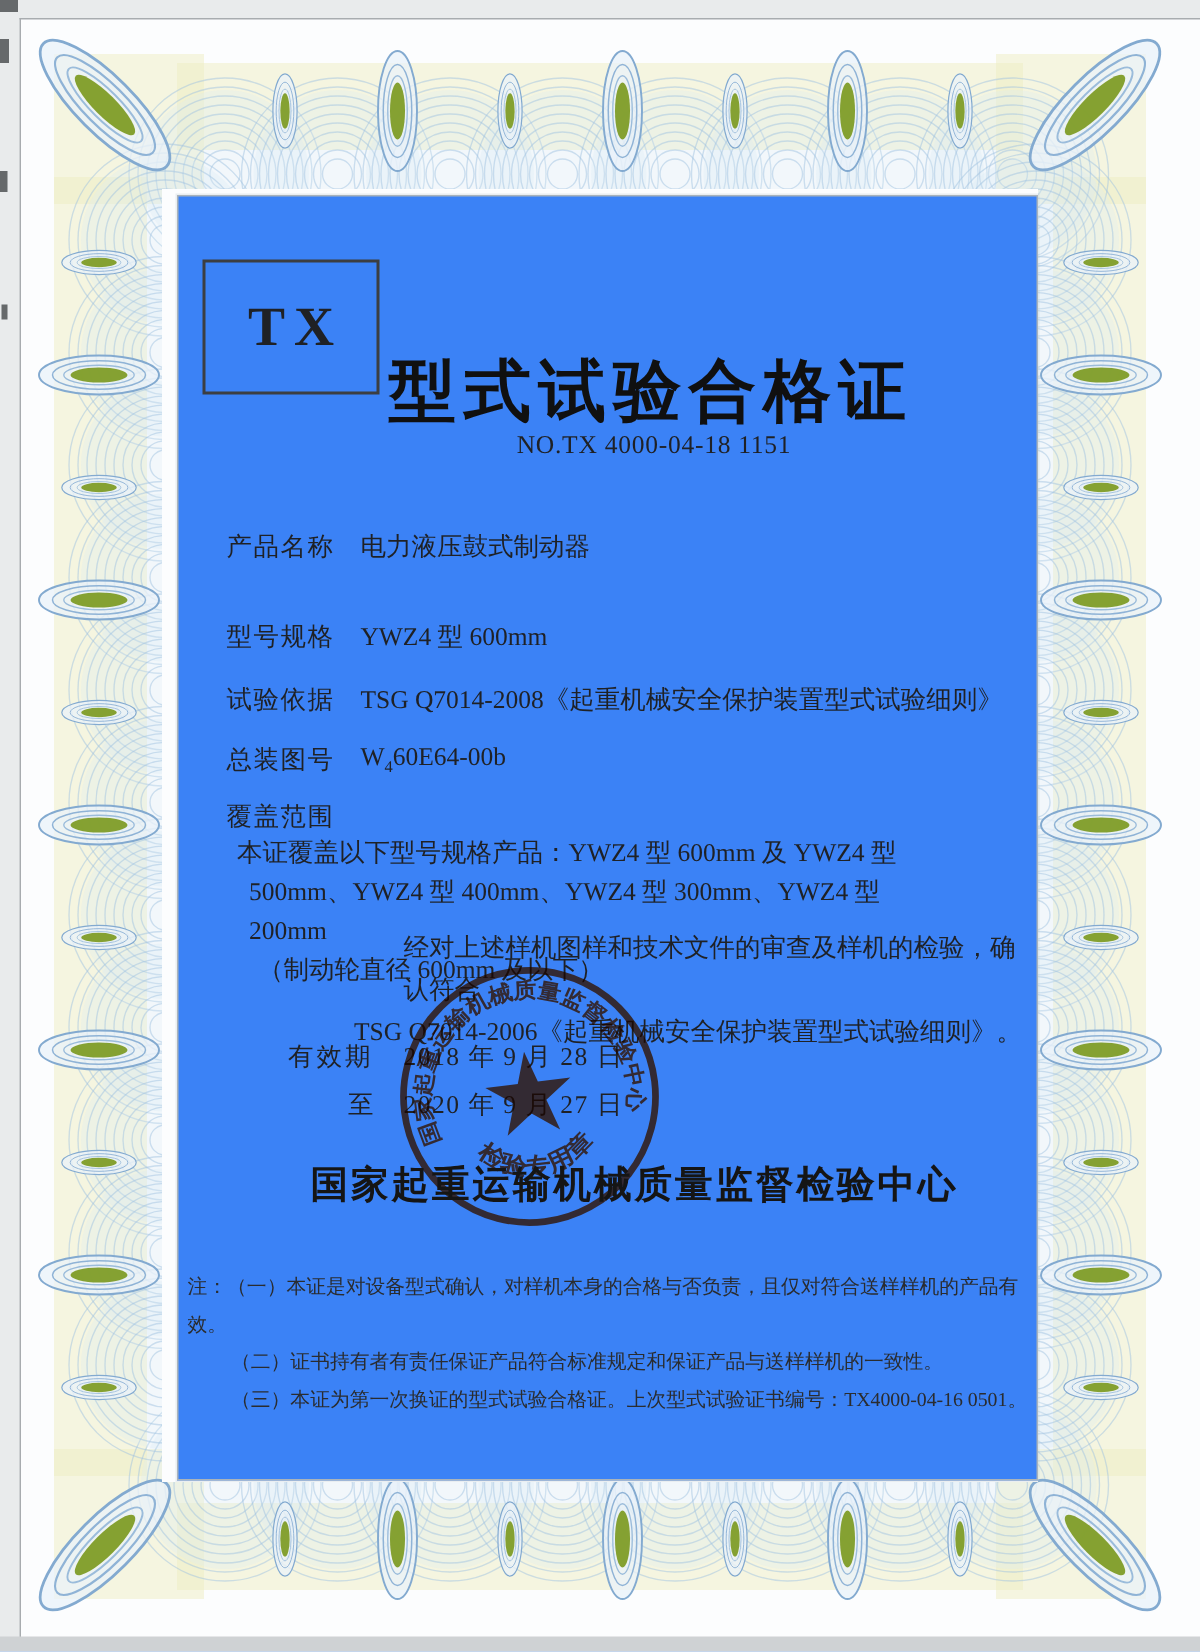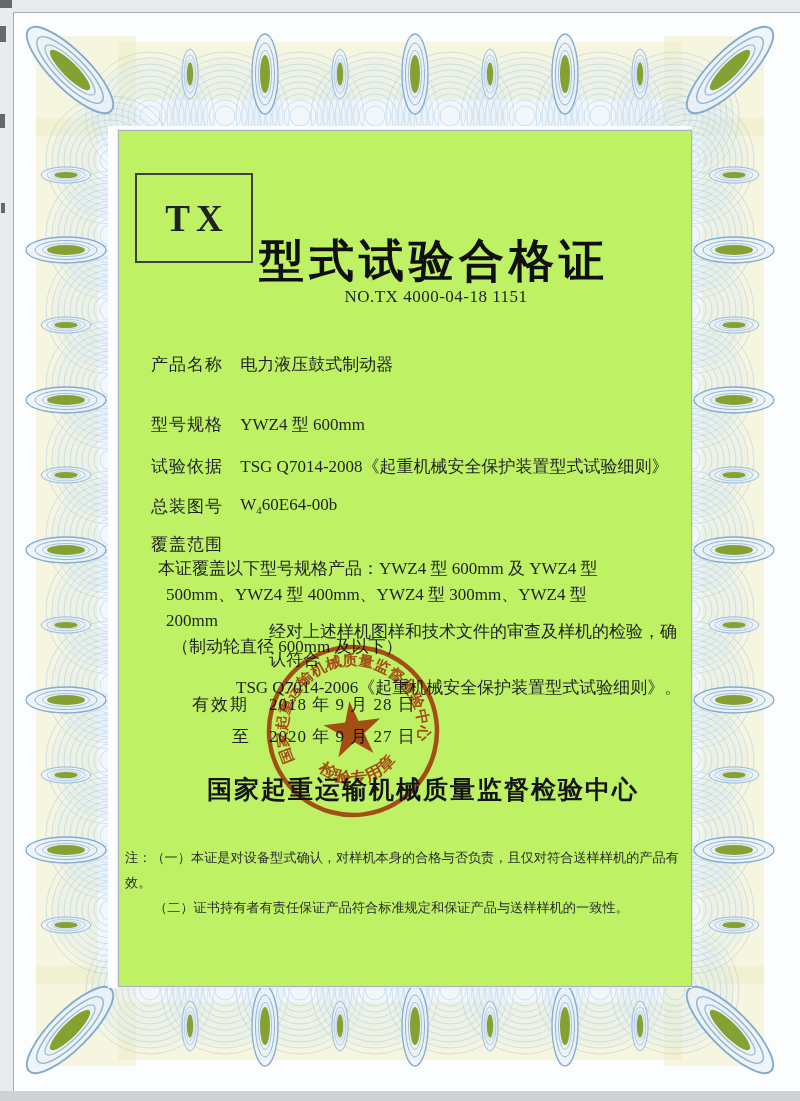--- a/index.html
+++ b/index.html
@@ -5,21 +5,21 @@
   html,body{margin:0;padding:0;}
   body{width:800px;height:1101px;overflow:hidden;background:#e9ebec;
        font-family:"Liberation Serif","DejaVu Serif",serif;color:#1f2125;}
   #page{position:relative;width:800px;height:1101px;}
   #paper{position:absolute;left:13px;top:12px;width:787px;height:1079px;
          background:#fcfdfe;border-top:1px solid #a8acaf;border-left:1px solid #a8acaf;}
   #bottom-strip{position:absolute;left:0;top:1091px;width:800px;height:10px;background:#cfd2d4;}
   .scan-mark{position:absolute;background:#3a3d40;opacity:.75;}
   #guilloche{position:absolute;left:0;top:0;}
   #panel{position:absolute;left:118px;top:130px;width:572px;height:855px;
-         background:#bef264;border:1px solid #a9b3bb;box-shadow:0 0 0 1px rgba(180,195,205,.25);}
+         background:#3b82f6;border:1px solid #a9b3bb;box-shadow:0 0 0 1px rgba(180,195,205,.25);}
   .abs{position:absolute;}
   #tx-box{left:16px;top:42px;width:114px;height:86px;border:2px solid #3c3e41;
           display:flex;align-items:center;justify-content:center;}
   #tx-box span{font-size:37px;font-weight:bold;letter-spacing:6px;padding-left:6px;}
   #header-small{left:127px;top:40px;width:400px;text-align:center;font-size:26px;
                 letter-spacing:22px;padding-left:22px;color:#222;}
   #cert-title{left:110px;top:72px;width:400px;text-align:center;font-size:45px;
               font-weight:bold;letter-spacing:5px;padding-left:5px;color:#101010;margin-top:28px;}
   #cert-no{left:117px;top:156px;width:400px;text-align:center;font-size:17px;letter-spacing:.5px;}
   .frow{left:32px;font-size:17px;}
@@ -786,15 +786,16 @@
         </text>
         <path class="stamp-red" d="M0,-30 L6.74,-9.27 L28.53,-9.27 L10.9,3.54 L17.63,24.27 L0,11.46 L-17.63,24.27 L-10.9,3.54 L-28.53,-9.27 L-6.74,-9.27 Z"></path>
       </g>
     </svg>
 
     <div id="issuer" class="abs">国家起重运输机械质量监督检验中心</div>
 
     <div id="notes" class="abs">
       <div class="n1">注：（一）本证是对设备型式确认，对样机本身的合格与否负责，且仅对符合送样样机的产品有效。</div>
       <div class="n2">（二）证书持有者有责任保证产品符合标准规定和保证产品与送样样机的一致性。</div>
+      <div class="n3">（三）本证为第一次换证的型式试验合格证。上次型式试验证书编号：TX4000-04-16 0501。</div>
     </div>
   </div>
 </div>
 
 </body></html>

